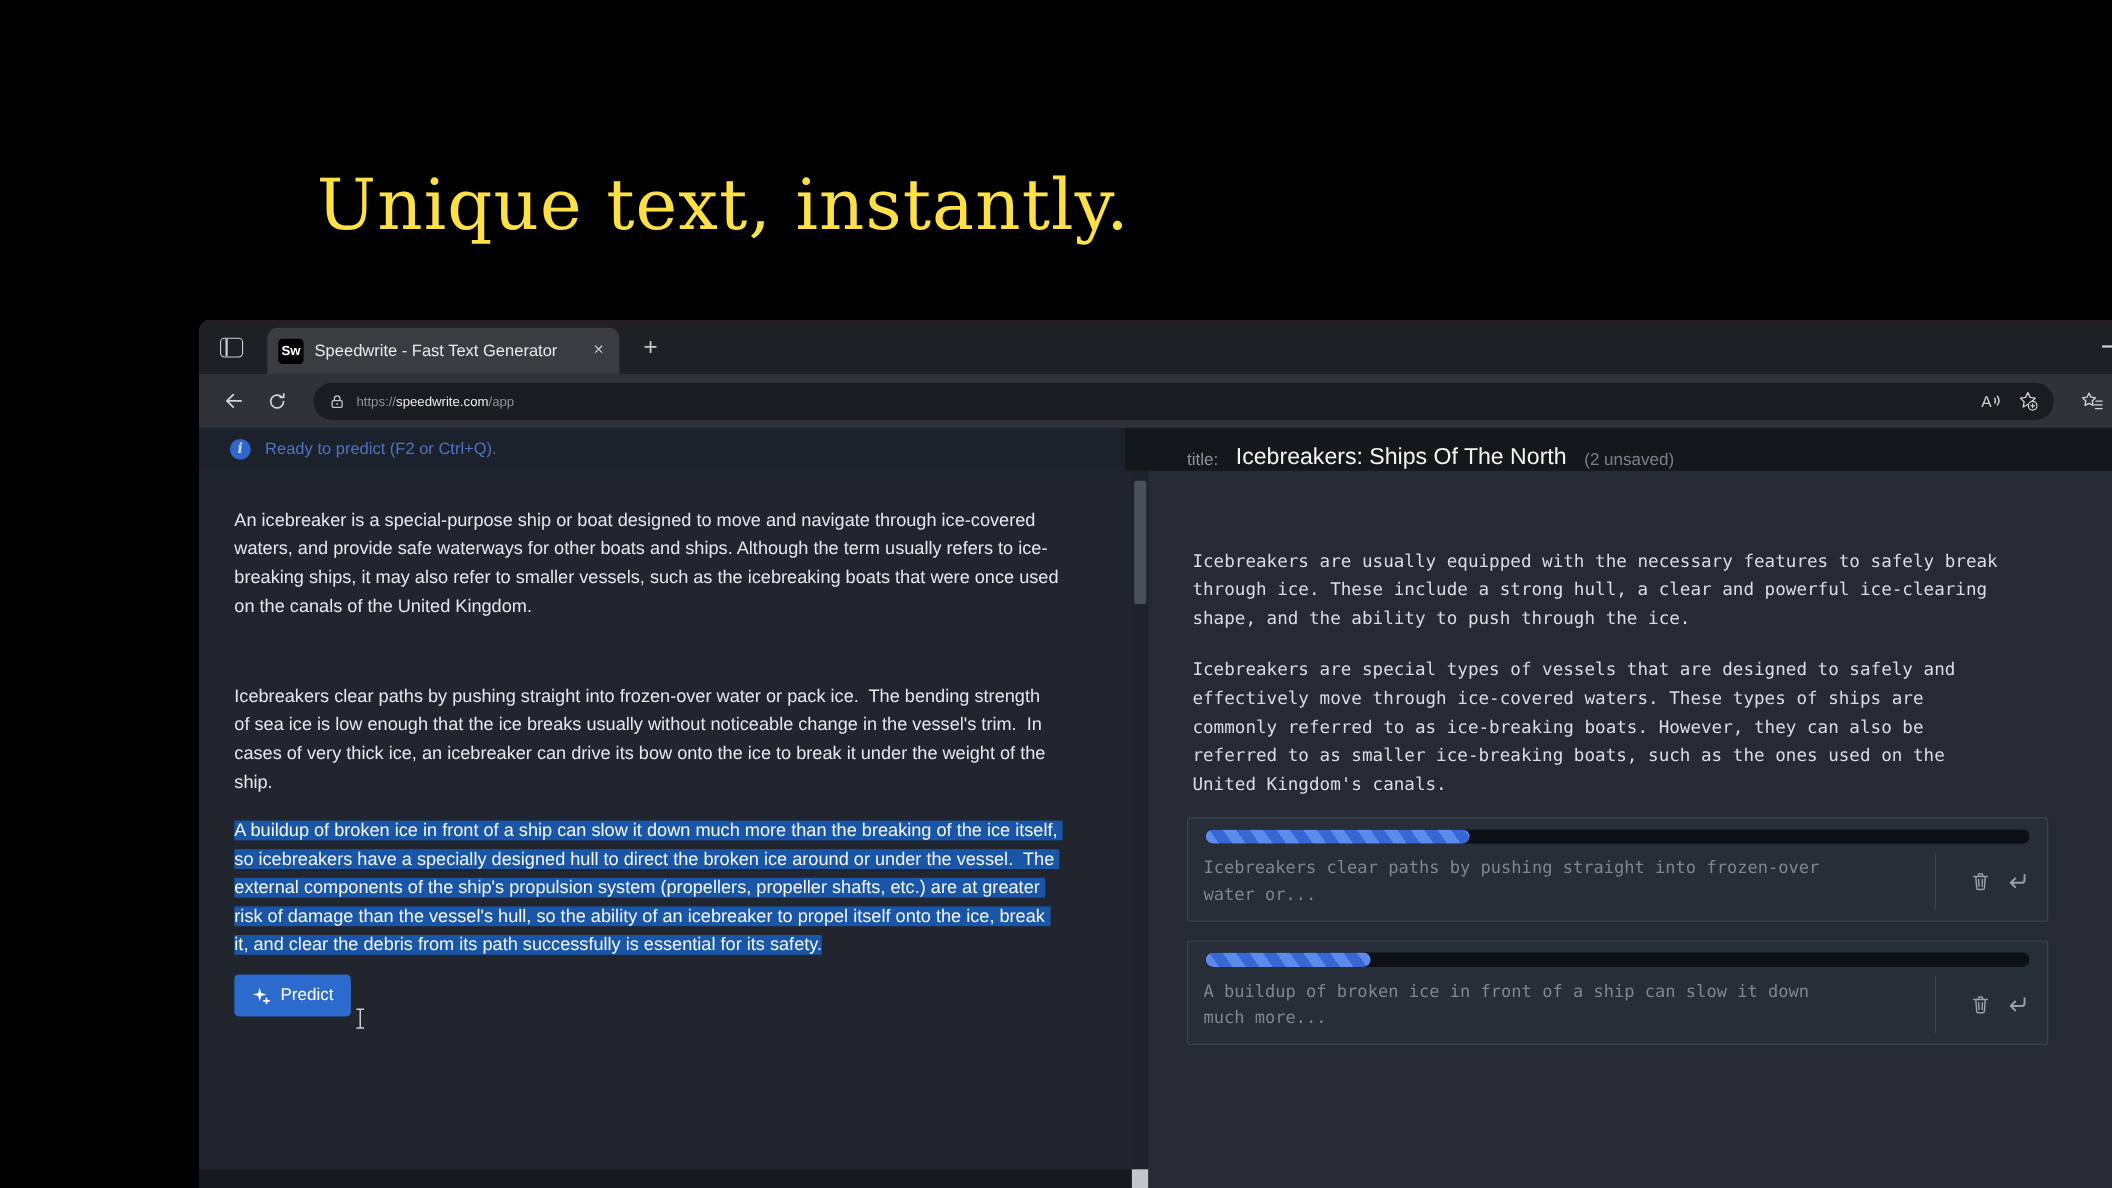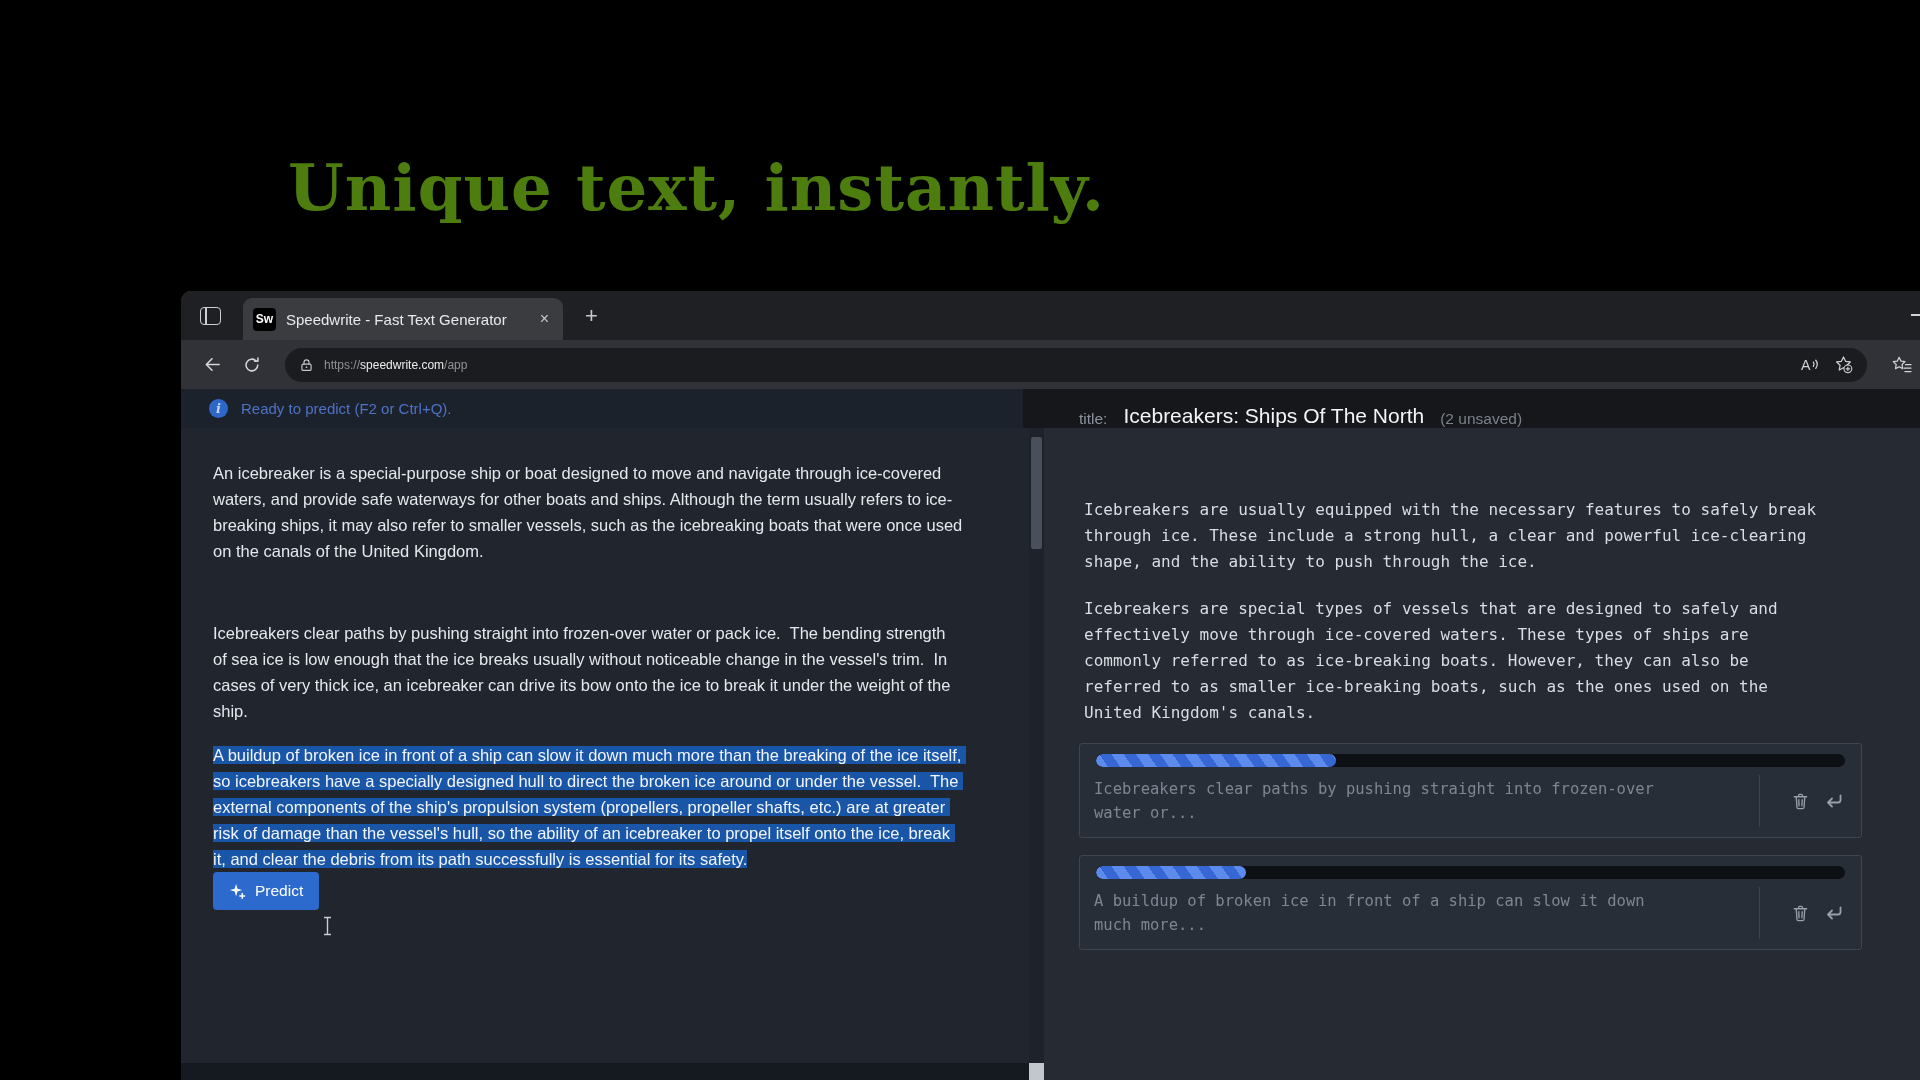--- a/index.html
+++ b/index.html
@@ -1,21 +1,21 @@
 <!DOCTYPE html>
 <html><head>
 <meta charset="utf-8">
 <style>
   html,body{margin:0;padding:0;width:1920px;height:1080px;background:#000;overflow:hidden;
     font-family:"Liberation Sans","DejaVu Sans",sans-serif;}
   .stage{position:relative;width:1920px;height:1080px;background:#000;}
 
   
-  .hero{position:absolute;left:288px;top:150px;color:#4d7c0f;
-    font-family:"DejaVu Serif","Liberation Serif",serif;font-size:64px;font-weight:700;letter-spacing:1px;}
+  .hero{position:absolute;left:288px;top:150px;color:#fde047;
+    font-family:"DejaVu Serif","Liberation Serif",serif;font-size:64px;font-weight:400;letter-spacing:1px;}
 
   
   .window{position:absolute;left:181px;top:291px;width:1860px;height:789px;
     background:#7f1d1d;border-radius:10px 10px 0 0;overflow:hidden;box-shadow:0 0 40px rgba(0,0,0,.7);}
 
   
   .tabbar{height:49px;display:flex;align-items:flex-end;padding:0 0 0 12px;position:relative;background:#1f2023;}
   .tablayout-btn{align-self:center;width:34px;height:34px;display:flex;align-items:center;justify-content:center;border-radius:6px;}
   .tablayout{width:19px;height:16px;border:1.6px solid #cdced1;border-radius:4px;position:relative;}
   .tablayout::after{content:'';position:absolute;left:4.5px;top:0;bottom:0;width:1.6px;background:#cdced1;}
@@ -57,21 +57,21 @@
   .doc-title{color:#f3f4f6;font-size:21px;margin-left:16px;}
   .doc-unsaved{color:#7b818b;font-size:15.5px;margin-left:16px;}
 
   .content{flex:1;display:flex;min-height:0;}
 
   
   .left-pane{width:799px;background:#20252e;padding:32px 17px 0 32px;position:relative;flex:none;}
   .para{width:750px;font-size:16.5px;line-height:26px;color:#e4e7eb;white-space:pre-wrap;}
   .p1{margin-bottom:56px;} .p2{margin-bottom:47px;} .p3{margin-bottom:18px;}
   .sel{background:#1a56a8;color:#f2f5f9;}
-  .predict-btn{display:inline-flex;align-items:center;gap:9px;height:38px;
+  .predict-btn{margin-top:14px;display:inline-flex;align-items:center;gap:9px;height:38px;
     background:#2d6ace;border:none;border-radius:4px;padding:0 16px;color:#fff;font-size:15.5px;}
   .bottom-strip{position:absolute;left:0;right:0;bottom:0;height:17px;background:#151920;}
   .ibeam{position:absolute;left:141px;top:488px;}
 
   
   .scrollbar{width:15px;background:#1d222b;position:relative;flex:none;}
   .scroll-thumb{position:absolute;left:2px;right:2px;top:9px;height:112px;background:#4a505b;border-radius:2px;}
   .scroll-corner{position:absolute;left:0;right:0;bottom:0;height:17px;background:#c2c6cd;}
 
   

